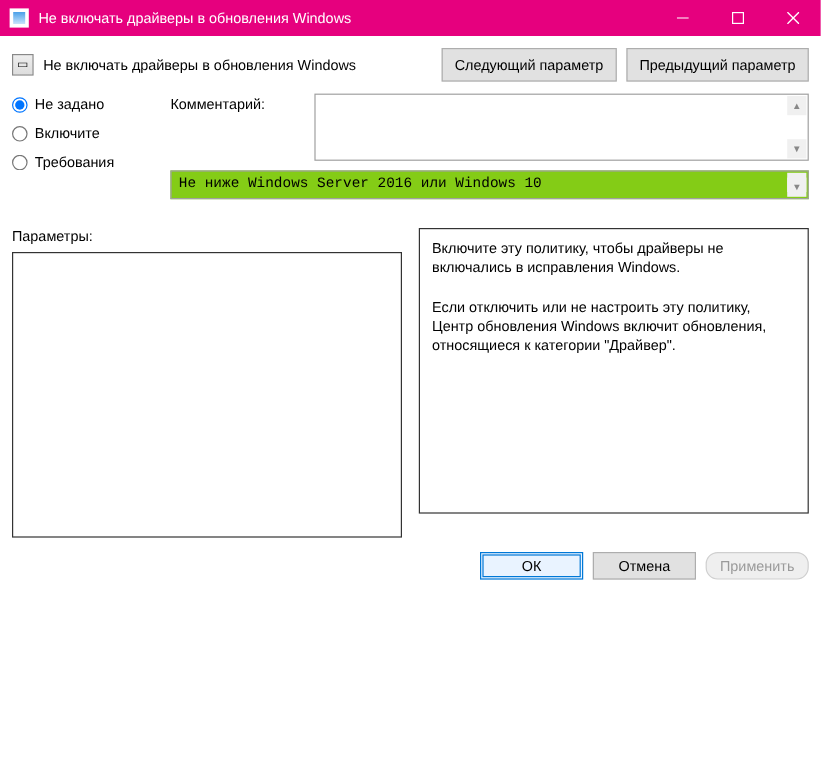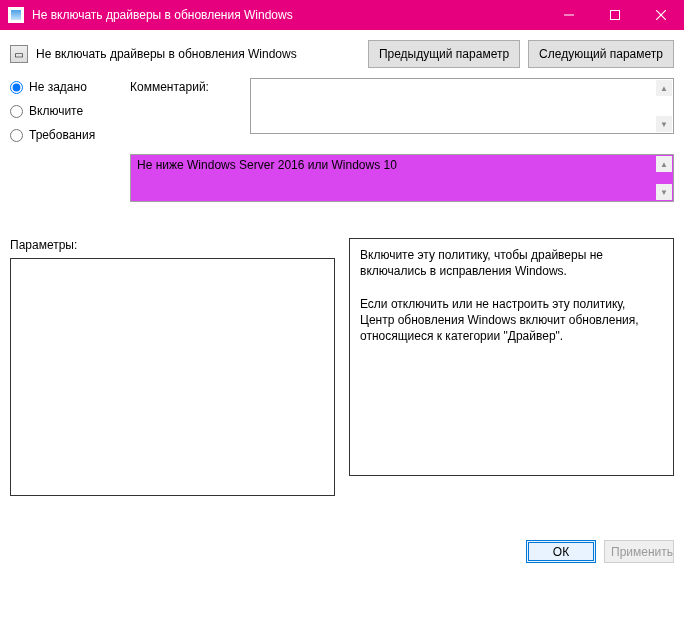--- a/index.html
+++ b/index.html
@@ -74,21 +74,21 @@
   .nav-btn {
     height: 28px;
     padding: 0 10px;
     background: #e1e1e1;
     border: 1px solid #adadad;
     font-size: 12px;
     font-family: inherit;
   }
   .row {
     display: flex;
-    margin-bottom: 20px;
+    margin-bottom: 8px;
   }
   .left-col {
     width: 120px;
     flex-shrink: 0;
   }
   .radio-group {
     display: flex;
     flex-direction: column;
     gap: 10px;
     padding-top: 2px;
@@ -112,25 +112,26 @@
     border: 1px solid #a0a0a0;
     background: #fff;
     height: 56px;
     position: relative;
     padding: 2px 18px 2px 4px;
     font-size: 12px;
   }
   .req-box {
     flex: 1;
     border: 1px solid #a0a0a0;
-    background: #d946ef;
-    height: 48px;
+    background: #84cc16;
+    height: 24px;
     position: relative;
     padding: 3px 18px 2px 6px;
     font-size: 12px;
+    font-family: Liberation Mono, monospace;
   }
   .scrollbtn {
     position: absolute;
     right: 1px;
     width: 16px; height: 16px;
     background: #f0f0f0;
     display: flex;
     align-items: center; justify-content: center;
     font-size: 8px;
     color: #888;
@@ -161,42 +162,42 @@
     overflow: hidden;
     white-space: pre-wrap;
   }
   .footer {
     display: flex;
     justify-content: flex-end;
     gap: 8px;
     padding: 12px 10px 10px 10px;
   }
   .footer button {
-    width: 70px;
+    width: 86px;
     height: 23px;
     font-size: 12px;
     font-family: inherit;
     border: 1px solid #adadad;
     background: #e1e1e1;
-    margin-top: 32px;
   }
   .footer button.primary {
     background: #e9f3ff;
     border: 1px solid #0078d7;
     outline: 1px solid #0078d7;
     outline-offset: -3px;
   }
   .footer button:disabled {
     color: #9a9a9a;
     background: #efefef;
     border-color: #cfcfcf;
+    border-radius: 10px;
   }
   .mid-grid {
     display: flex;
-    gap: 0;
+    gap: 12px;
   }
 </style>
 </head>
 <body>
 
 <div class="titlebar">
   <span class="tb-icon"></span>
   <span class="title">Не включать драйверы в обновления Windows</span>
   <div class="win-controls">
     <div class="win-btn">
@@ -216,22 +217,22 @@
         </svg>
     </div>
   </div>
 </div>
 
 <div class="content">
 
   <div class="header-row">
     <span class="policy-icon">▭</span>
     <span class="policy-title">Не включать драйверы в обновления Windows</span>
+    <button class="nav-btn">Следующий параметр</button>
     <button class="nav-btn">Предыдущий параметр</button>
-    <button class="nav-btn">Следующий параметр</button>
   </div>
 
   <div class="mid-grid">
     <div class="left-col">
       <div class="radio-group">
         <label class="radio-item">
           <input type="radio" name="st" checked="" style="">
           <span>Не задано</span>
         </label>
         <label class="radio-item">
@@ -273,14 +274,15 @@
       <div class="big-box"><span>Включите эту политику, чтобы драйверы не включались в исправления Windows.
 
 Если отключить или не настроить эту политику, Центр обновления Windows включит обновления, относящиеся к категории "Драйвер".</span></div>
     </div>
   </div>
 
 </div>
 
 <div class="footer">
   <button class="primary">ОК</button>
+  <button>Отмена</button>
   <button disabled="">Применить</button>
 </div>
 
 </body></html>

